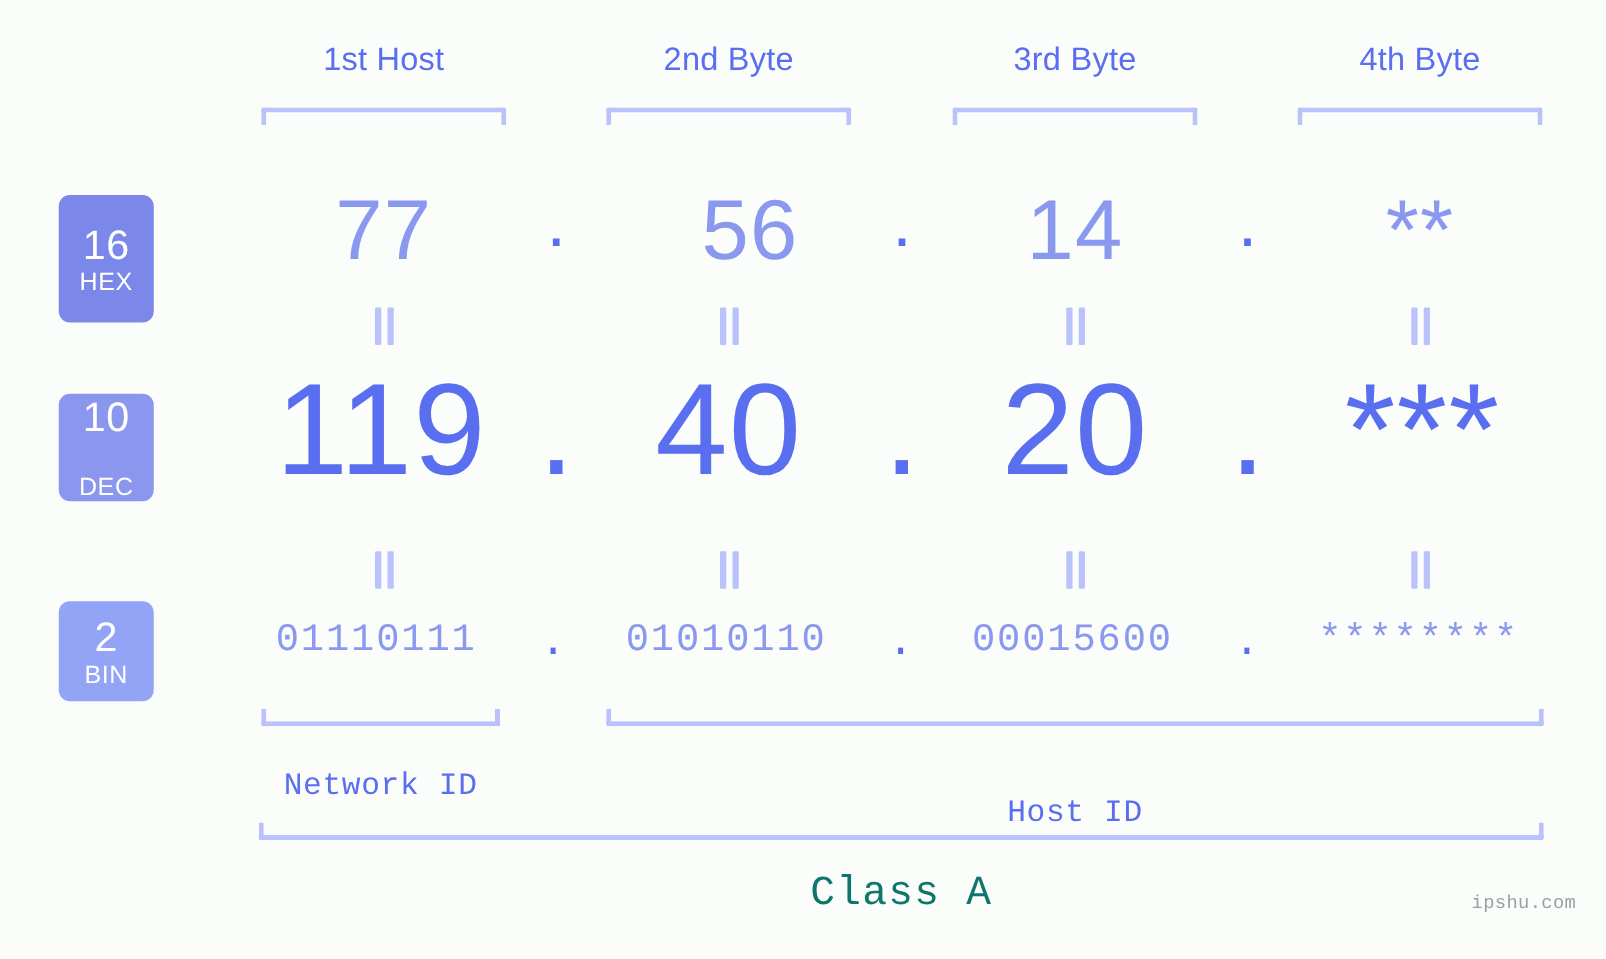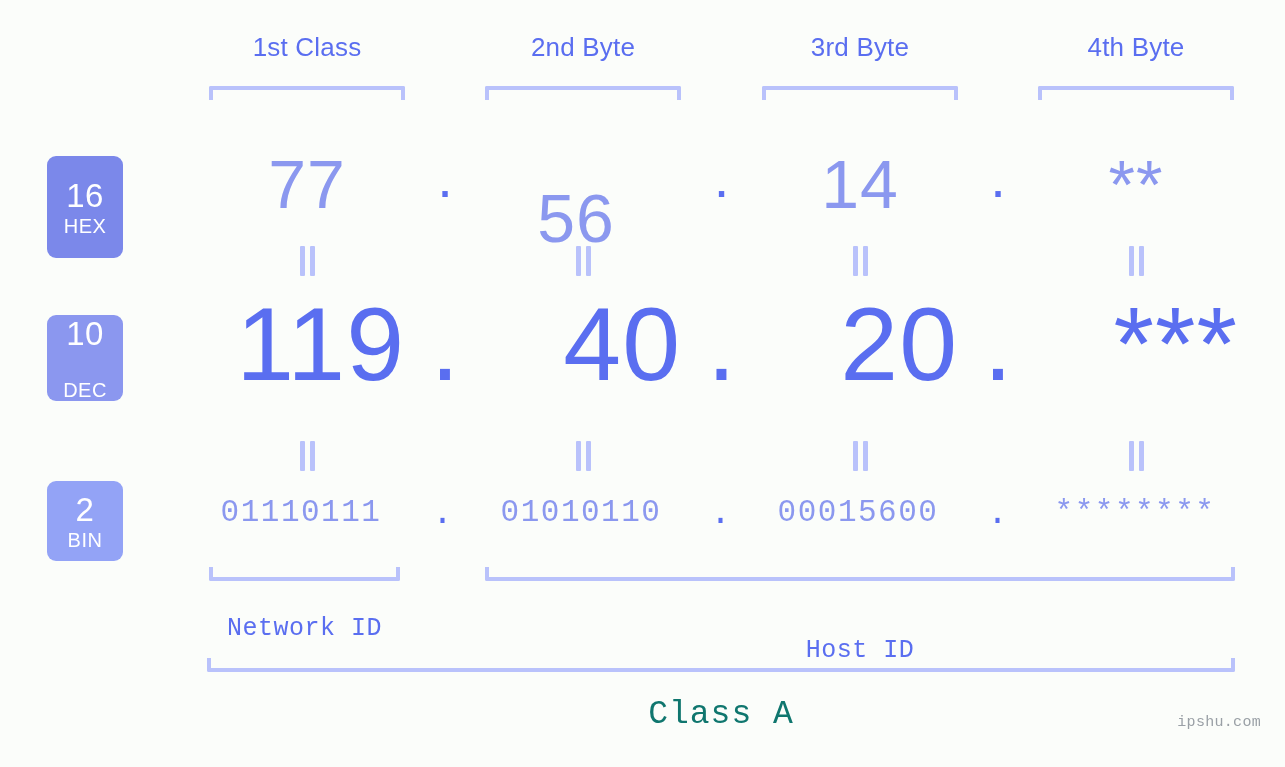--- a/index.html
+++ b/index.html
@@ -112,21 +112,20 @@
   }
 
   
   .dec-val {
     top: 292px;
     font-family: "Liberation Sans", sans-serif;
     font-size: 104px;
     color: #5a6ef0;
     letter-spacing: 1px;
     line-height: 1;
-    text-align: right;
   }
   .dec-dot {
     top: 292px;
     font-size: 104px;
     line-height: 1;
     font-family: "Liberation Sans", sans-serif;
   }
 
   
   .bin-val {
@@ -188,21 +187,21 @@
     font-size: 15px;
     color: #9aa0a6;
     letter-spacing: 0.3px;
   }
 </style>
 </head>
 <body>
 
 <div id="stage">
 
-  <div class="byte-label" style="left:209px; width:196px;">1st Class</div>
+  <div class="byte-label" style="left:209px; width:196px;">1st Host</div>
   <div class="byte-label" style="left:485px; width:196px;">2nd Byte</div>
   <div class="byte-label" style="left:762px; width:196px;">3rd Byte</div>
   <div class="byte-label" style="left:1038px; width:196px;">4th Byte</div>
 
   <div class="bracket-down" style="left:209px; top:86px; width:196px;"></div>
   <div class="bracket-down" style="left:485px; top:86px; width:196px;"></div>
   <div class="bracket-down" style="left:762px; top:86px; width:196px;"></div>
   <div class="bracket-down" style="left:1038px; top:86px; width:196px;"></div>
 
   <div class="badge badge-hex">
@@ -213,21 +212,21 @@
     <span class="num">10</span>
     <span class="nm">DEC</span>
   </div>
   <div class="badge badge-bin">
     <span class="num">2</span>
     <span class="nm">BIN</span>
   </div>
 
   <div class="valcell hex-val" style="left:209px; width:196px;">77</div>
   <div class="dot hex-dot" style="left:405px; width:80px;">.</div>
-  <div class="valcell hex-val" style="left:478px; width:196px;margin-top:34px;">56</div>
+  <div class="valcell hex-val" style="left:502px; width:196px;">56</div>
   <div class="dot hex-dot" style="left:681px; width:81px;">.</div>
   <div class="valcell hex-val" style="left:762px; width:196px;">14</div>
   <div class="dot hex-dot" style="left:958px; width:80px;">.</div>
   <div class="valcell hex-val" style="left:1038px; width:196px;">**</div>
 
   <div class="eq" style="left:298px; top:246px;">
       <i></i>
       <i></i>
     </div>
   <div class="eq" style="left:574px; top:246px;">

